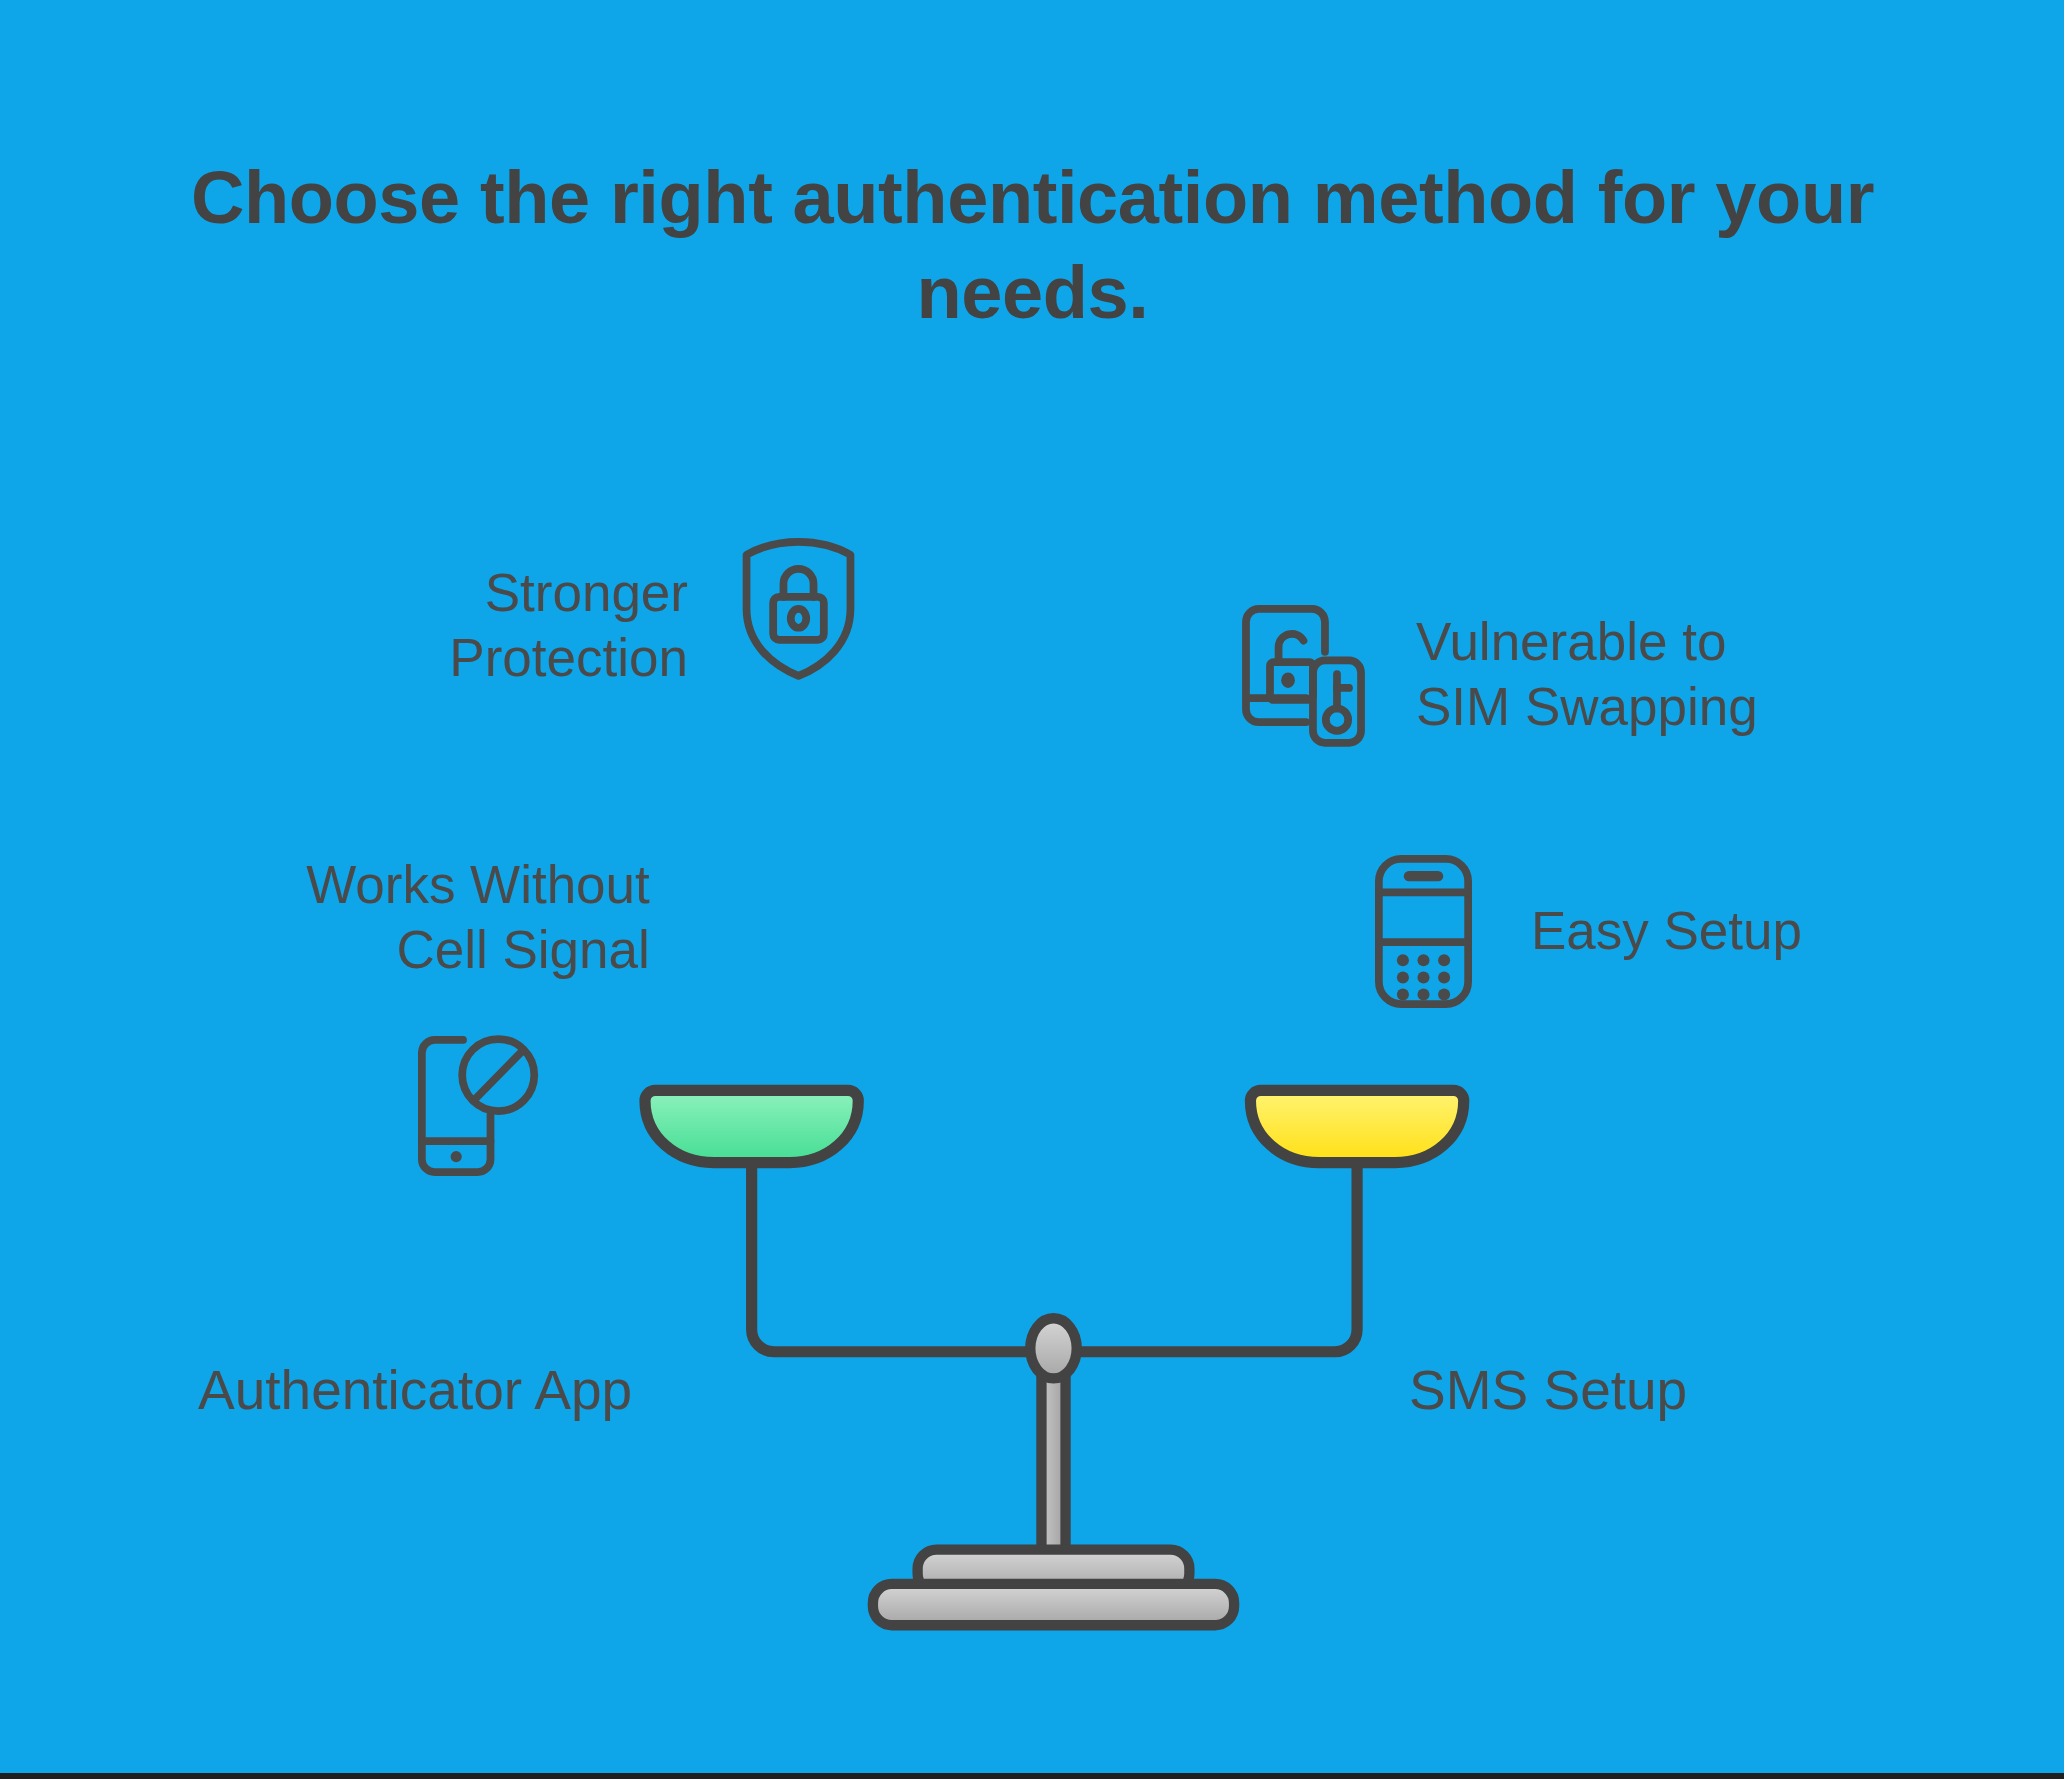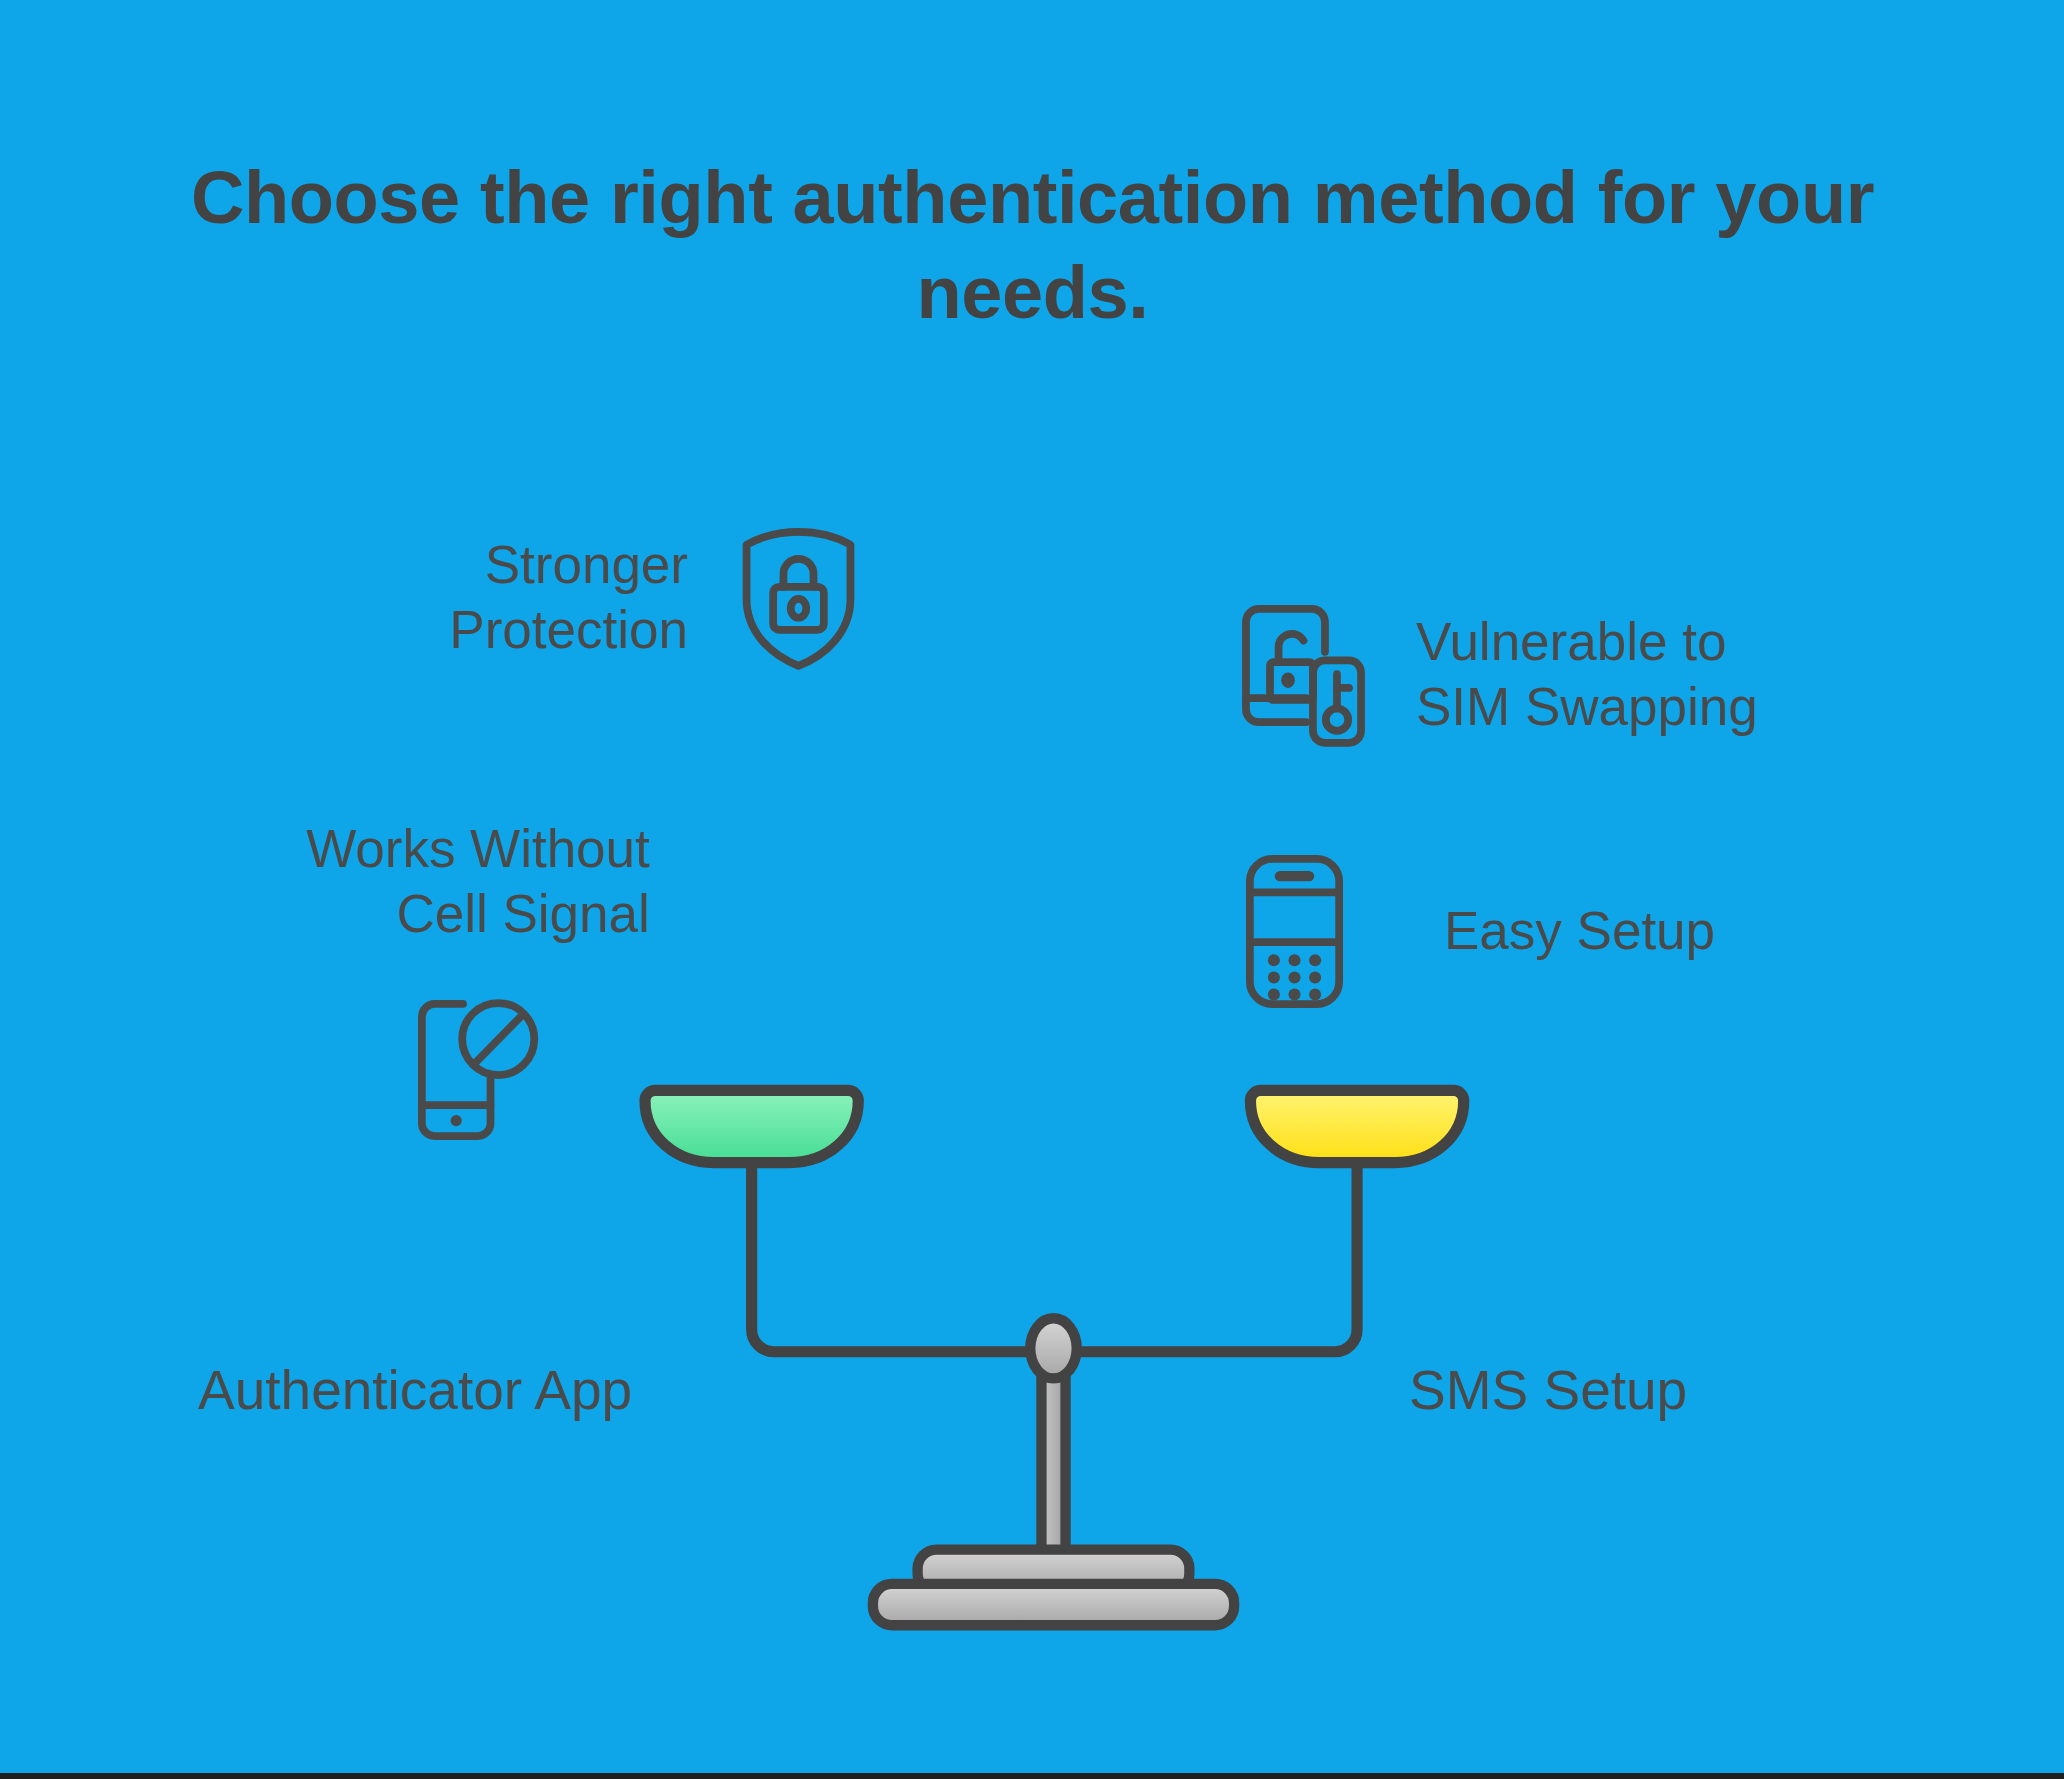--- a/index.html
+++ b/index.html
@@ -43,21 +43,21 @@
     position: absolute;
     display: flex;
     align-items: center;
   }
   .feature-label {
     font-size: 53px;
     line-height: 1.22;
     color: #4a4a4a;
     white-space: pre-line;
   }
-  .feature-label.right-align { text-align: right; }
+  .feature-label.right-align { text-align: right; margin-top: 36px; }
   .feature-label.left-align  { text-align: left; }
 
   .feature-icon {
     flex: 0 0 auto;
     display: block;
   }
 
   
   #feature-stronger-protection {
     left: 224px;
@@ -80,22 +80,22 @@
     left: 1239px;
     top: 602px;
     width: 706px;
     justify-content: flex-start;
     gap: 48px;
   }
   #feature-easy-setup {
     left: 1243px;
     top: 852px;
     width: 688px;
-    justify-content: flex-start;
-    gap: 98px;
+    justify-content: center;
+    gap: 56px;
   }
 
   
   #scale-graphic {
     position: absolute;
     left: 602px;
     top: 1080px;
     width: 903px;
     height: 559px;
   }

